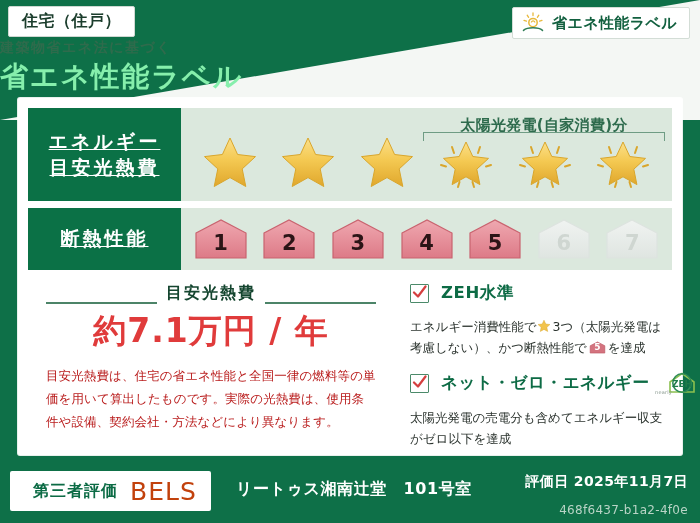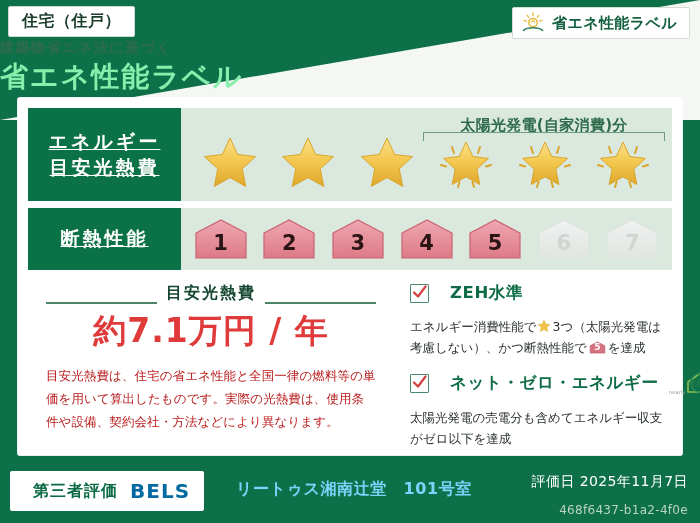--- a/index.html
+++ b/index.html
@@ -98,47 +98,47 @@
   .cost-block{position:absolute;left:28px;top:185px;width:330px;}
   .cost-head{display:flex;align-items:flex-end;gap:9px;}
   .cost-head .ln{flex:1;height:2px;background:#4c8468;}
   .cost-head .tt{font-size:16px;font-weight:bold;color:#14452f;letter-spacing:2px;white-space:nowrap;}
   .cost-value{text-align:center;margin-top:10px;font-size:33px;font-weight:bold;color:#e03b3b;letter-spacing:1px;line-height:1;}
   .cost-note{margin-top:17px;font-size:12.5px;color:#b91c1c;line-height:1.85;letter-spacing:.1px;text-align:left;}
 
   
   .crit-block{position:absolute;left:392px;top:184px;width:260px;}
   .crit{margin-bottom:13px;}
-  .crit-title{display:flex;align-items:center;gap:21px;}
+  .crit-title{display:flex;align-items:center;gap:12px;}
   .chk{width:17px;height:17px;flex:0 0 17px;border:1.6px solid #4b8a6a;background:#fff;position:relative;border-radius:1px;}
   .chk svg{position:absolute;left:1px;top:0px;width:15px;height:15px;}
   .crit-title .ct{font-size:16.5px;font-weight:bold;color:#0d6b45;letter-spacing:.6px;white-space:nowrap;}
   .crit-body{margin-top:13px;font-size:12.5px;color:#2b332e;line-height:1.65;letter-spacing:0px;}
   .inline-star{display:inline-block;vertical-align:-2px;width:14px;height:14px;margin:0 1px;}
   .inline-house{display:inline-block;vertical-align:-3px;width:17px;height:15px;margin:0 2px;position:relative;}
   .inline-house svg{position:absolute;left:0;top:0;width:17px;height:15px;}
   .inline-house b{position:absolute;left:0;top:1px;width:17px;text-align:center;font-size:9px;color:#fff;z-index:2;line-height:13px;}
   .zeh-logo{display:inline-block;vertical-align:-6px;margin-left:4px;position:relative;width:44px;height:24px;}
   .zeh-logo svg{position:absolute;left:0;top:0;}
   .zeh-sub{position:absolute;right:-2px;bottom:0px;font-size:5px;color:#8a9a90;letter-spacing:.2px;}
 
   
   .footer{position:absolute;left:0;bottom:0;width:700px;height:62px;}
   .bels-box{
     position:absolute;left:10px;top:10px;height:40px;
     background:#ffffff;display:flex;align-items:center;gap:12px;padding:0 14px;border-radius:2px;
   }
   .bels-box .jp{font-size:16px;font-weight:bold;color:#0c6b45;letter-spacing:1px;margin-left:9px;}
-  .bels-box .en{font-size:20px;font-weight:bold;color:#0369a1;letter-spacing:1px;}
+  .bels-box .en{font-size:25px;font-weight:normal;color:#c2410c;letter-spacing:1px;}
   .bldg{
     position:absolute;left:236px;top:18px;
-    font-size:16px;font-weight:bold;color:#7dd3fc;letter-spacing:.6px;white-space:nowrap;
+    font-size:16px;font-weight:bold;color:#ffffff;letter-spacing:.6px;white-space:nowrap;
   }
   .eval{position:absolute;right:12px;top:12px;text-align:right;}
-  .eval .d{font-size:14px;font-weight:normal;color:#ffffff;letter-spacing:.4px;}
+  .eval .d{font-size:14px;font-weight:bold;color:#ffffff;letter-spacing:.4px;}
   .eval .id{font-size:12px;color:#b9d4c6;letter-spacing:.3px;margin-top:12px;}
 </style>
 </head>
 <body>
 
 <div id="label-root">
 
   <div class="sweep">
       <div class="tri"></div>
     </div>

